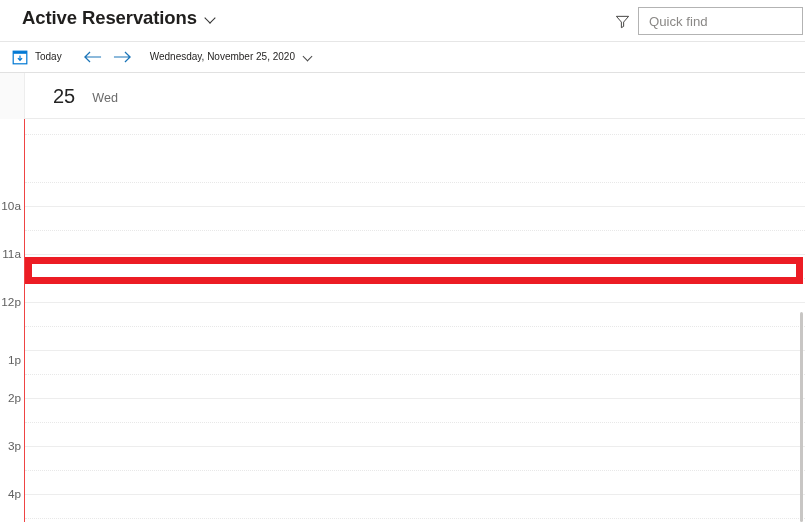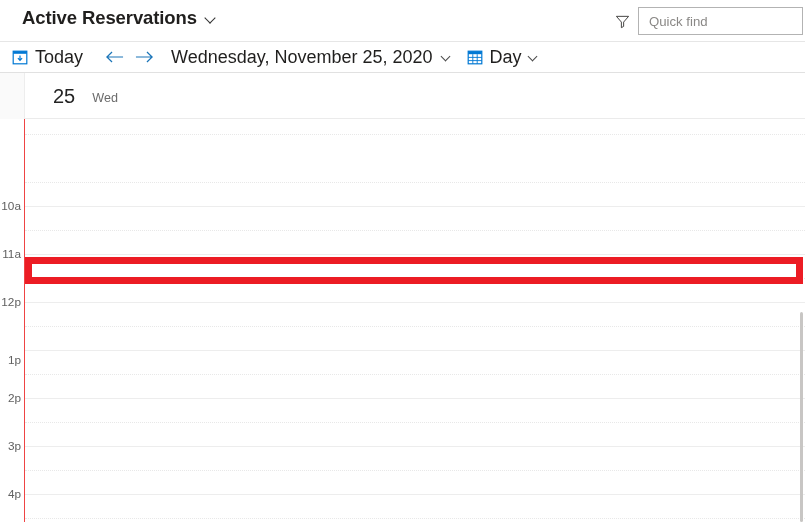--- a/index.html
+++ b/index.html
@@ -105,21 +105,21 @@
     align-items: center;
   }
   .tb-item {
     display: flex;
     align-items: center;
     height: 100%;
     cursor: pointer;
     user-select: none;
   }
   .tb-label {
-    font-size: 18px;
+    font-size: 10px;
     color: #201f1e;
     line-height: 16px;
   }
   .today-btn { margin-left: 8px; gap: 7px; padding: 0 4px; }
   .nav-btn {
     width: 30px;
     justify-content: center;
   }
   .nav-back { margin-left: 12px; }
   .date-btn { margin-left: 10px; gap: 9px; padding: 0 2px; }
@@ -293,29 +293,20 @@
     <svg width="19" height="16" viewBox="0 0 20 16">
       <path d="M1 8 H17.8 M12.6 2.8 L18 8 L12.6 13.2" fill="none" stroke="#1a74b8" stroke-width="1.3"></path>
     </svg>
   </div>
 
   <div class="tb-item date-btn">
     <span class="tb-label">Wednesday, November 25, 2020</span>
     <span class="chev small"></span>
   </div>
 
-  <div class="tb-item view-btn">
-    <svg width="16" height="16" viewBox="0 0 16 16">
-      <rect x="1.2" y="2.2" width="13.6" height="12.6" fill="none" stroke="#0078d4" stroke-width="1.2"></rect>
-      <rect x="1.2" y="2.2" width="13.6" height="3" fill="#0078d4"></rect>
-      <path d="M5.8 5.2 V14.8 M10.2 5.2 V14.8 M1.2 8.4 H14.8 M1.2 11.6 H14.8" fill="none" stroke="#0078d4" stroke-width="0.9"></path>
-    </svg>
-    <span class="tb-label">Day</span>
-    <span class="chev small"></span>
-  </div>
 </div>
 
 <div class="calendar">
 
   <div class="day-header-gutter"></div>
 
   <div class="day-header">
     <span class="day-num">25</span>
     <span class="day-dow">Wed</span>
   </div>

